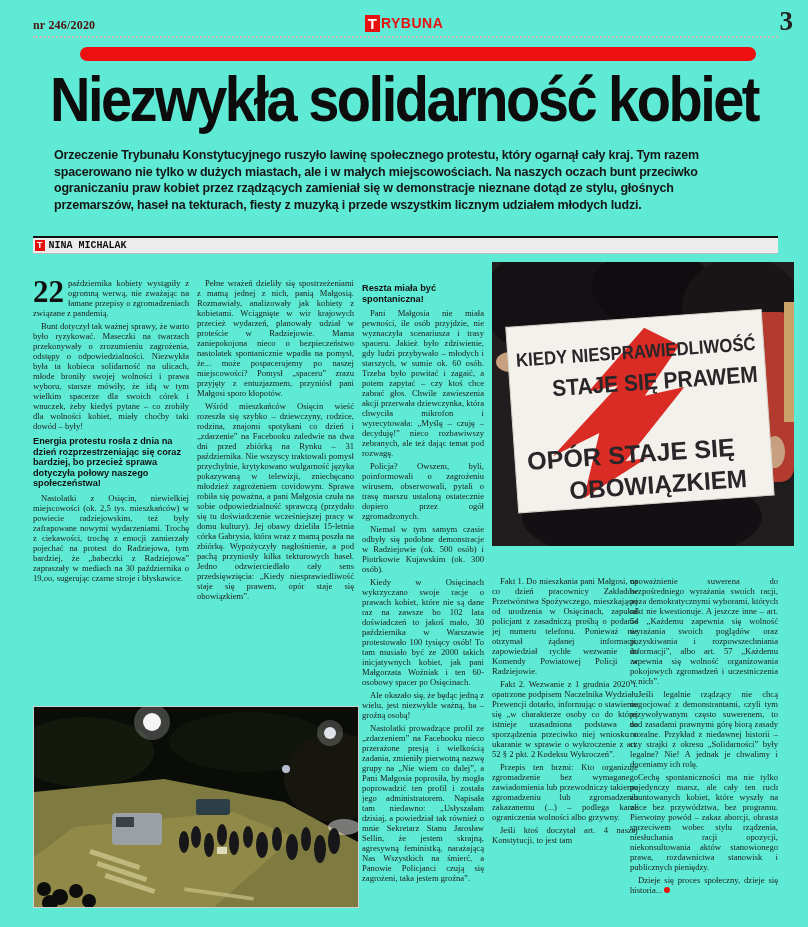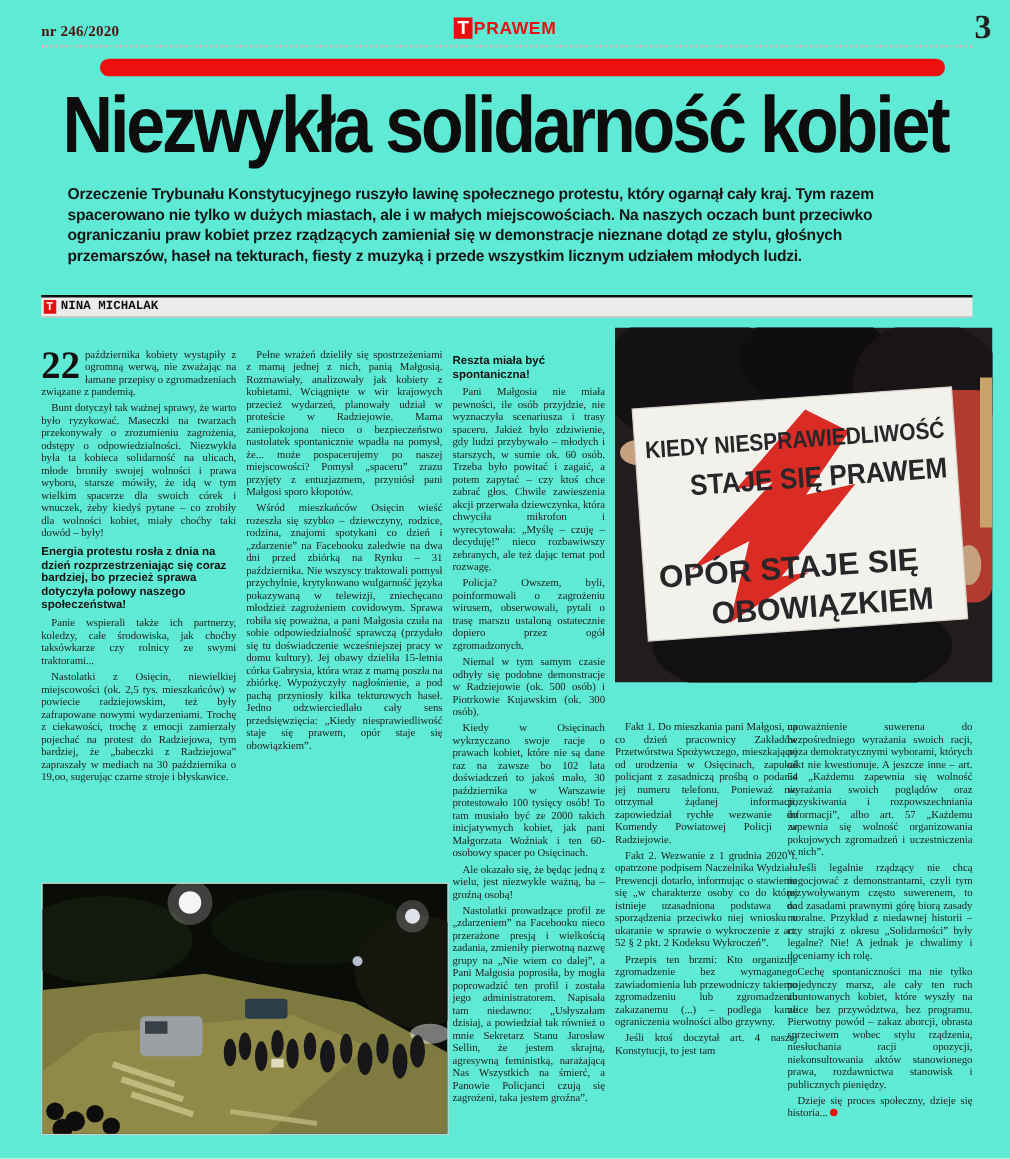--- a/index.html
+++ b/index.html
@@ -49,39 +49,38 @@
   .photo-left{position:absolute;left:33px;top:706px;width:324px;height:200px;border:1px solid #cfcfcf;}
   svg text{font-family:"Liberation Sans",sans-serif;font-weight:bold;}
 </style>
 </head>
 <body>
 
 <div class="page">
 
   <span class="issue">nr 246/2020</span>
   <div class="logo">
-    <span class="logo-t">T</span><span class="logo-rest">PRAWEM</span>
+    <span class="logo-t">T</span><span class="logo-rest">RYBUNA</span>
   </div>
   <span class="pageno">3</span>
   <div class="dotted-rule"></div>
   <div class="red-bar"></div>
 
   <h1 class="headline">Niezwykła solidarność kobiet</h1>
   <p class="lede">Orzeczenie Trybunału Konstytucyjnego ruszyło lawinę społecznego protestu, który ogarnął cały kraj. Tym razem spacerowano nie tylko w dużych miastach, ale i w małych miejscowościach. Na naszych oczach bunt przeciwko ograniczaniu praw kobiet przez rządzących zamieniał się w demonstracje nieznane dotąd ze stylu, głośnych przemarszów, haseł na tekturach, fiesty z muzyką i przede wszystkim licznym udziałem młodych ludzi.</p>
 
   <div class="byline-bar">
     <span class="byline-t">T</span>
     <span class="byline-name">NINA MICHALAK</span>
   </div>
 
   <div class="col col1">
       <p class="para dropcap-para"><span class="dropcap">22</span>października kobiety wystąpiły z ogromną werwą, nie zważając na łamane przepisy o zgromadzeniach związane z pandemią.</p>
       <p class="para body">Bunt dotyczył tak ważnej sprawy, że warto było ryzykować. Maseczki na twarzach przekonywały o zrozumieniu zagrożenia, odstępy o odpowiedzialności. Niezwykła była ta kobieca solidarność na ulicach, młode broniły swojej wolności i prawa wyboru, starsze mówiły, że idą w tym wielkim spacerze dla swoich córek i wnuczek, żeby kiedyś pytane – co zrobiły dla wolności kobiet, miały choćby taki dowód – były!</p>
       <p class="para subhead">Energia protestu rosła z dnia na dzień rozprzestrzeniając się coraz bardziej, bo przecież sprawa dotyczyła połowy naszego społeczeństwa!</p>
-      <p class="para body">Panie wspierali także ich partnerzy, koledzy, całe środowiska, jak choćby taksówkarze czy rolnicy ze swymi traktorami...</p>
       <p class="para body">Nastolatki z Osięcin, niewielkiej miejscowości (ok. 2,5 tys. mieszkańców) w powiecie radziejowskim, też były zafrapowane nowymi wydarzeniami. Trochę z ciekawości, trochę z emocji zamierzały pojechać na protest do Radziejowa, tym bardziej, że „babeczki z Radziejowa” zapraszały w mediach na 30 października o 19,oo, sugerując czarne stroje i błyskawice.</p>
     </div>
   <div class="col col2">
       <p class="para body">Pełne wrażeń dzieliły się spostrzeżeniami z mamą jednej z nich, panią Małgosią. Rozmawiały, analizowały jak kobiety z kobietami. Wciągnięte w wir krajowych przecież wydarzeń, planowały udział w proteście w Radziejowie. Mama zaniepokojona nieco o bezpieczeństwo nastolatek spontanicznie wpadła na pomysł, że... może pospacerujemy po naszej miejscowości? Pomysł „spaceru” zrazu przyjęty z entuzjazmem, przyniósł pani Małgosi sporo kłopotów.</p>
       <p class="para body">Wśród mieszkańców Osięcin wieść rozeszła się szybko – dziewczyny, rodzice, rodzina, znajomi spotykani co dzień i „zdarzenie” na Facebooku zaledwie na dwa dni przed zbiórką na Rynku – 31 października. Nie wszyscy traktowali pomysł przychylnie, krytykowano wulgarność języka pokazywaną w telewizji, zniechęcano młodzież zagrożeniem covidowym. Sprawa robiła się poważna, a pani Małgosia czuła na sobie odpowiedzialność sprawczą (przydało się tu doświadczenie wcześniejszej pracy w domu kultury). Jej obawy dzieliła 15-letnia córka Gabrysia, która wraz z mamą poszła na zbiórkę. Wypożyczyły nagłośnienie, a pod pachą przyniosły kilka tekturowych haseł. Jedno odzwierciedlało cały sens przedsięwzięcia: „Kiedy niesprawiedliwość staje się prawem, opór staje się obowiązkiem”.</p>
     </div>
   <div class="col col3">
       <p class="para subhead">Reszta miała być spontaniczna!</p>
       <p class="para body">Pani Małgosia nie miała pewności, ile osób przyjdzie, nie wyznaczyła scenariusza i trasy spaceru. Jakież było zdziwienie, gdy ludzi przybywało – młodych i starszych, w sumie ok. 60 osób. Trzeba było powitać i zagaić, a potem zapytać – czy ktoś chce zabrać głos. Chwile zawieszenia akcji przerwała dziewczynka, która chwyciła mikrofon i wyrecytowała: „Myślę – czuję – decyduję!” nieco rozbawiwszy zebranych, ale też dając temat pod rozwagę.</p>
       <p class="para body">Policja? Owszem, byli, poinformowali o zagrożeniu wirusem, obserwowali, pytali o trasę marszu ustaloną ostatecznie dopiero przez ogół zgromadzonych.</p>

